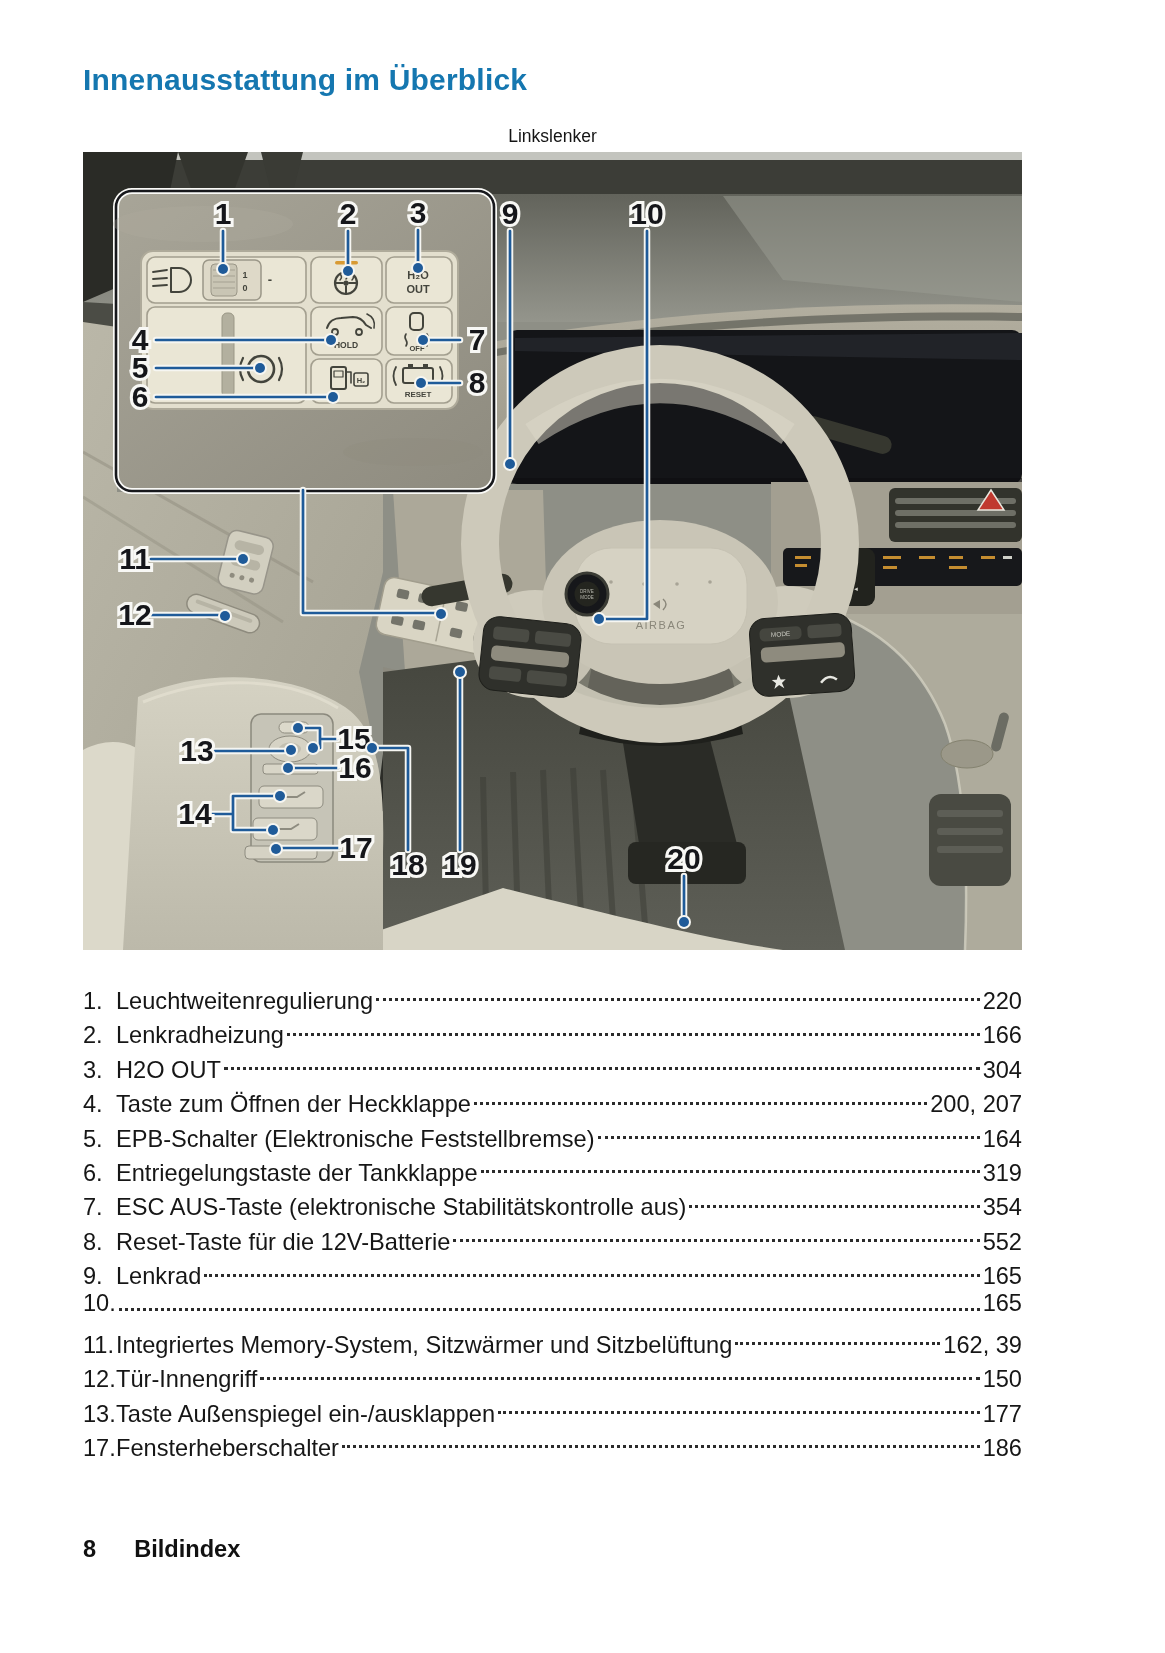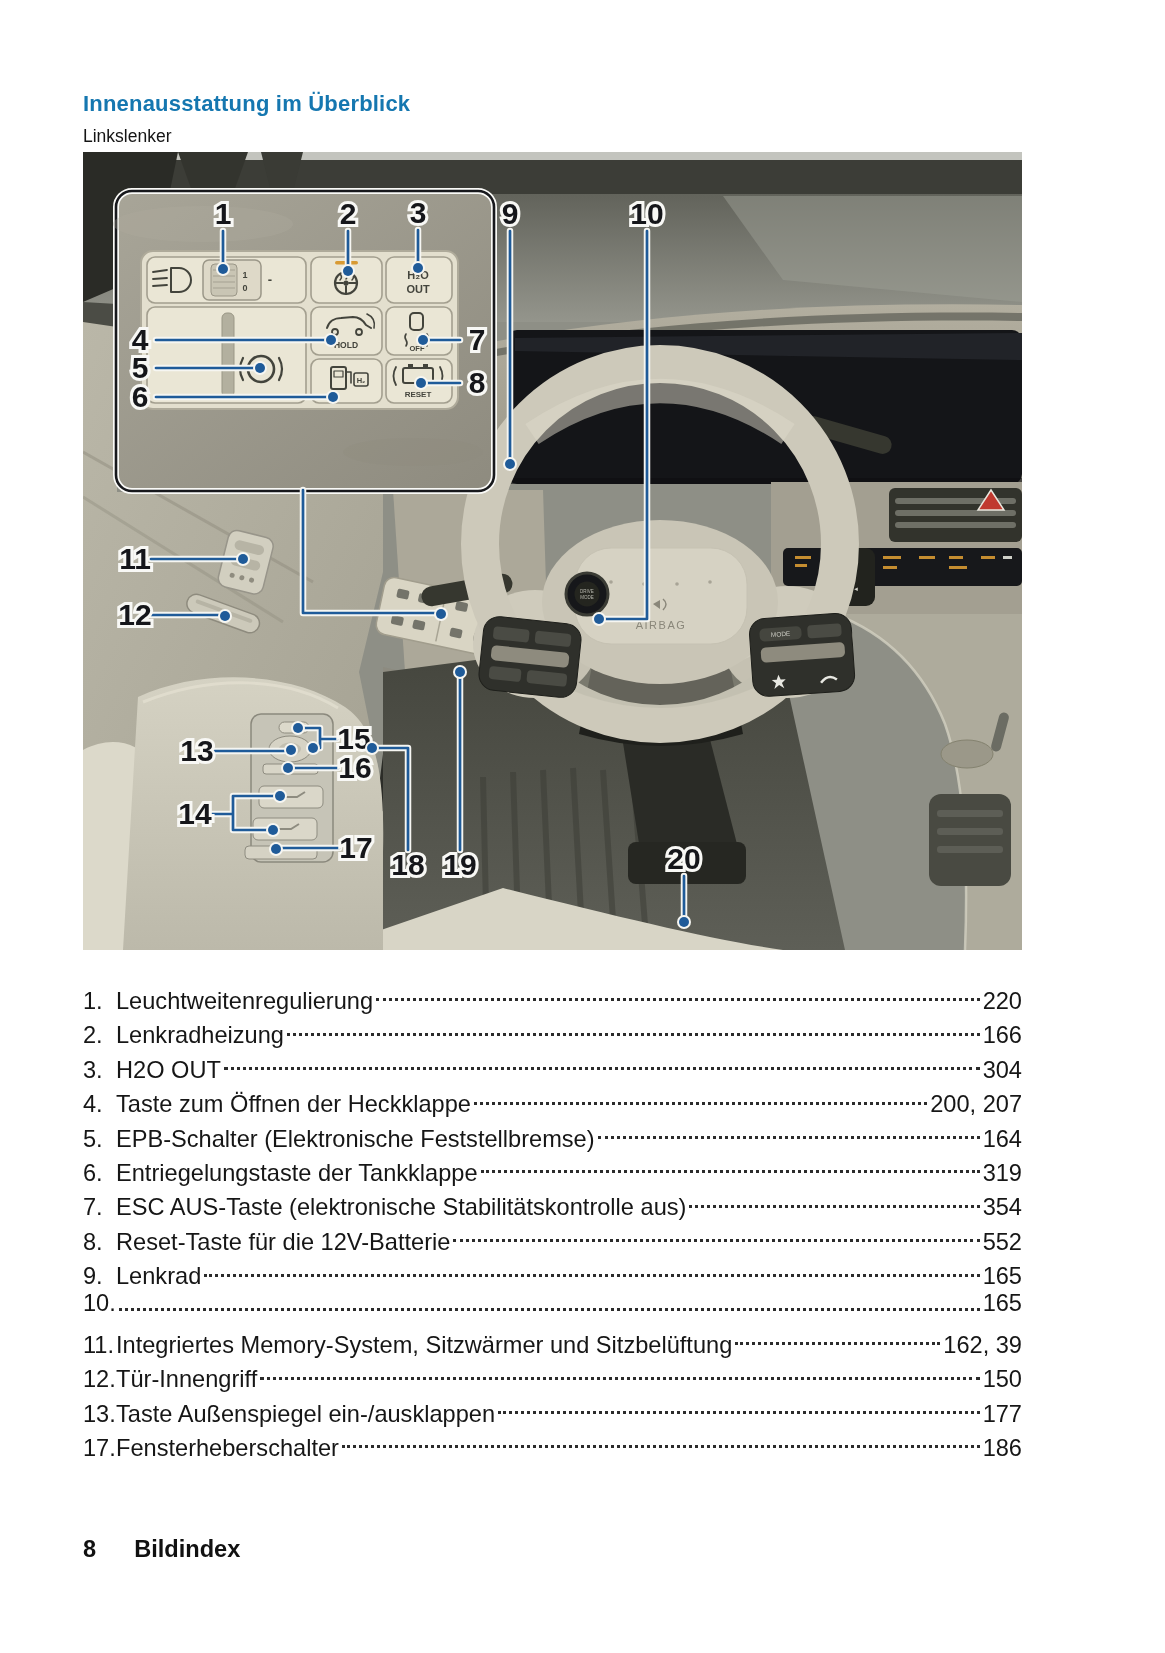--- a/index.html
+++ b/index.html
@@ -1,20 +1,20 @@
 <!DOCTYPE html>
 <html style="--title_blue: #1577b0; --callout_blue: #1f5b99; --amber_indicator: #d89a33; --hazard_red: #c0392f;"><head>
 <meta charset="utf-8">
 <style>
   html,body{margin:0;padding:0;background:#ffffff;}
   .page{position:relative;width:1165px;height:1653px;background:#fff;overflow:hidden;
         font-family:"Liberation Sans",sans-serif;color:#1a1a1a;}
-  .title{position:absolute;left:83px;top:63px;font-size:22px;font-weight:bold;
-         color:var(--title_blue,#1577b0);letter-spacing:.2px;margin-top:28px;}
-  .caption{position:absolute;left:83px;top:126px;width:939px;text-align:left;
+  .title{position:absolute;left:83px;top:63px;font-size:30px;font-weight:bold;
+         color:var(--title_blue,#1577b0);letter-spacing:.2px;}
+  .caption{position:absolute;left:83px;top:126px;width:939px;text-align:center;
            font-size:17.5px;color:#141414;}
   .figure{position:absolute;left:83px;top:152px;width:939px;height:798px;}
   .figure svg{display:block;width:939px;height:798px;}
 
   
   .case{stroke:#f6f6f2;stroke-width:6.5;fill:none;stroke-linecap:round;stroke-linejoin:round;}
   .lead{stroke:var(--callout_blue,#1f5b99);stroke-width:2.7;fill:none;stroke-linecap:round;stroke-linejoin:round;}
   .dotc{fill:#f6f6f2;}
   .dot{fill:var(--callout_blue,#1f5b99);}
   .num{font-family:"Liberation Sans",sans-serif;font-weight:bold;font-size:30px;fill:#15161a;

